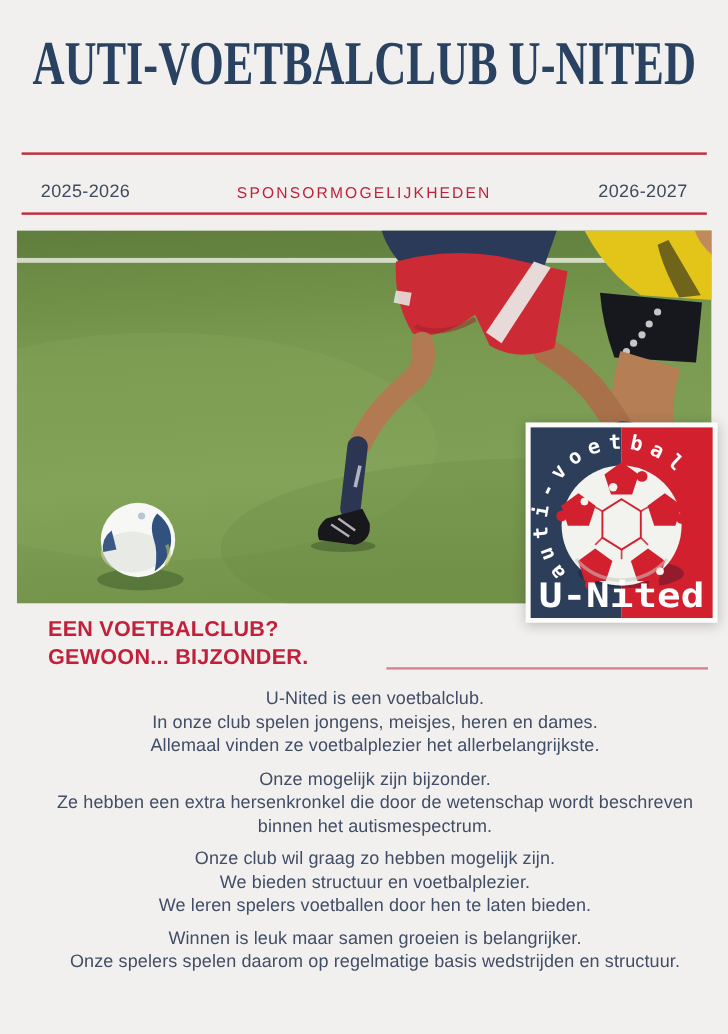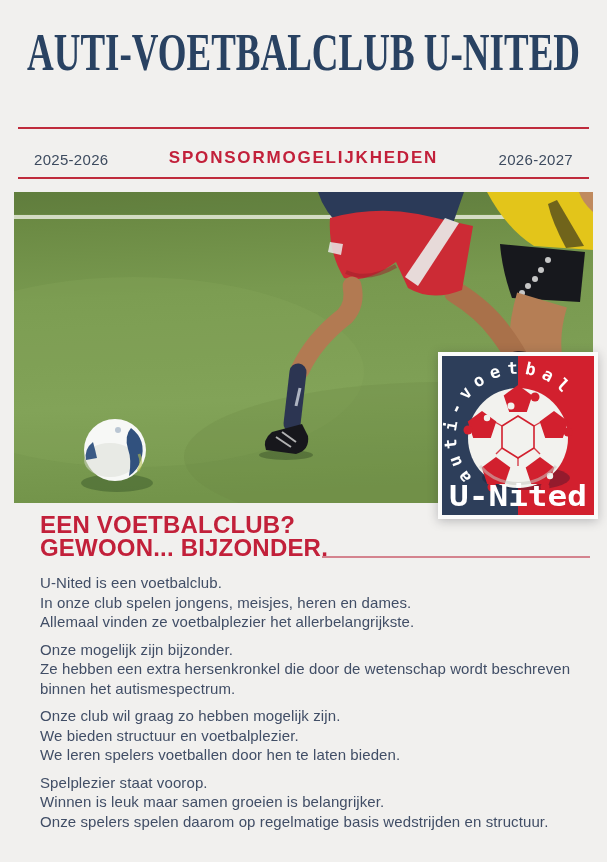--- a/index.html
+++ b/index.html
@@ -32,51 +32,52 @@
   .rule-top{top:127px;}
   .rule-mid{top:177px;}
   .season-row{
     position:absolute;left:18px;top:148px;width:571px;height:20px;
     display:flex;justify-content:space-between;align-items:flex-end;
   }
   .season{
     color:var(--slate);font-size:15px;letter-spacing:.3px;padding:0 16px;
   }
   .subtitle{
-    color:var(--red);font-size:17px;font-weight:bold;letter-spacing:1.8px;
+    color:var(--red);font-size:13px;font-weight:normal;letter-spacing:1.8px;
   }
   .photo{
     position:absolute;left:14px;top:192px;width:579px;height:311px;
   }
   .photo svg{display:block;width:100%;height:100%;}
   .logo{
     position:absolute;left:438px;top:352px;width:160px;height:167px;
     background:#fbfbfa;padding:4px;
     box-shadow:0 2px 10px rgba(40,40,50,.28);
   }
   .logo svg{display:block;width:152px;height:159px;}
   .logo-half-navy{fill:var(--logo-navy);}
   .logo-half-red{fill:var(--logo-red);}
   .logo-mono{
     font-family:"DejaVu Sans Mono","Liberation Mono",monospace;
     font-weight:bold;fill:#ffffff;
   }
   .heading{
     position:absolute;left:40px;top:513px;
-    color:var(--red);font-size:24px;font-weight:bold;line-height:23px;
+    color:var(--red);font-size:18px;font-weight:bold;line-height:23px;
     letter-spacing:.2px;
   }
   .heading-rule{
     position:absolute;left:322px;top:556px;width:268px;height:2px;
     background:var(--rule-light);
   }
   .body-copy{
     position:absolute;left:40px;top:565px;width:545px;
     color:var(--body-text);font-size:15px;line-height:19.5px;
     letter-spacing:.1px;
+    text-align:center;
   }
   .body-copy p{margin-bottom:8px;}
 </style>
 </head>
 <body>
 
 <div class="page">
 
   <svg class="title-svg" width="607" height="58">
     <text class="title-text" x="303.5" y="46" text-anchor="middle" font-size="52" textLength="553" lengthAdjust="spacingAndGlyphs">AUTI-VOETBALCLUB U-NITED</text>
@@ -214,19 +215,18 @@
       <div>Ze hebben een extra hersenkronkel die door de wetenschap wordt beschreven binnen het autismespectrum.</div>
     <p></p>
     <p>
       </p>
       <div>Onze club wil graag zo hebben mogelijk zijn.</div>
       <div>We bieden structuur en voetbalplezier.</div>
       <div>We leren spelers voetballen door hen te laten bieden.</div>
     <p></p>
     <p>
       </p>
-      <div>Spelplezier staat voorop.</div>
       <div>Winnen is leuk maar samen groeien is belangrijker.</div>
       <div>Onze spelers spelen daarom op regelmatige basis wedstrijden en structuur.</div>
     <p></p>
   </div>
 
 </div>
 
 </body></html>

